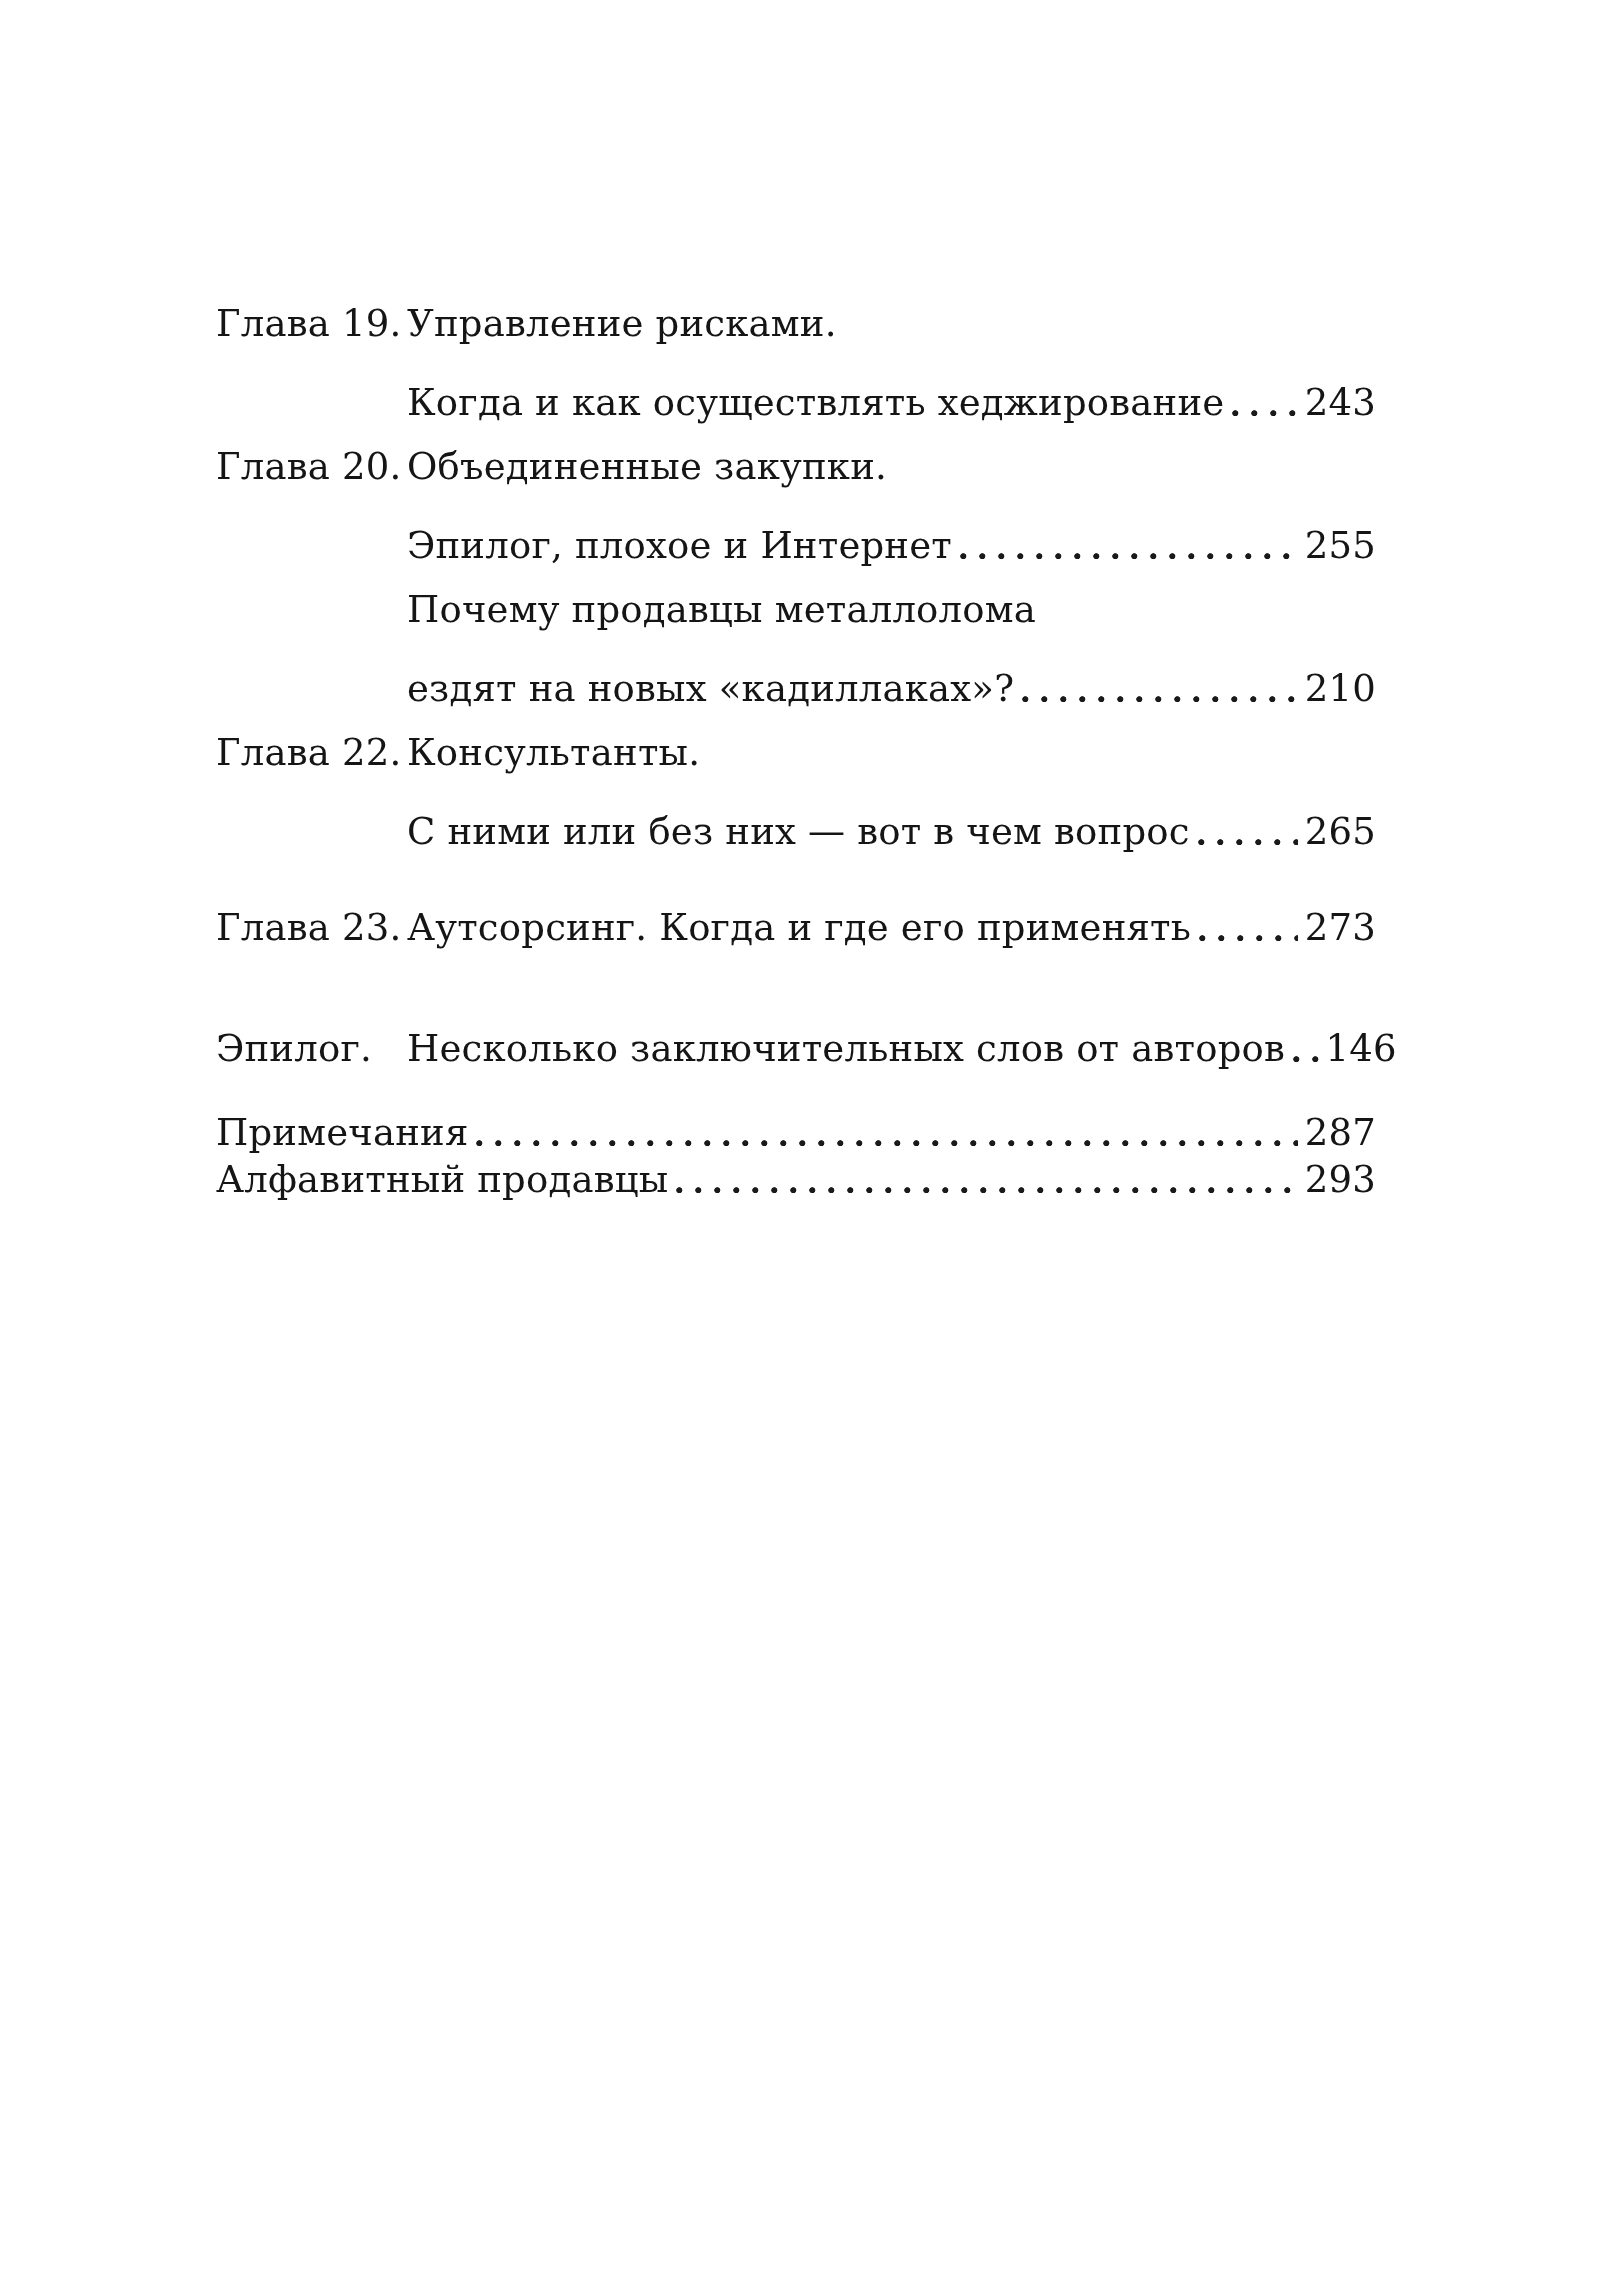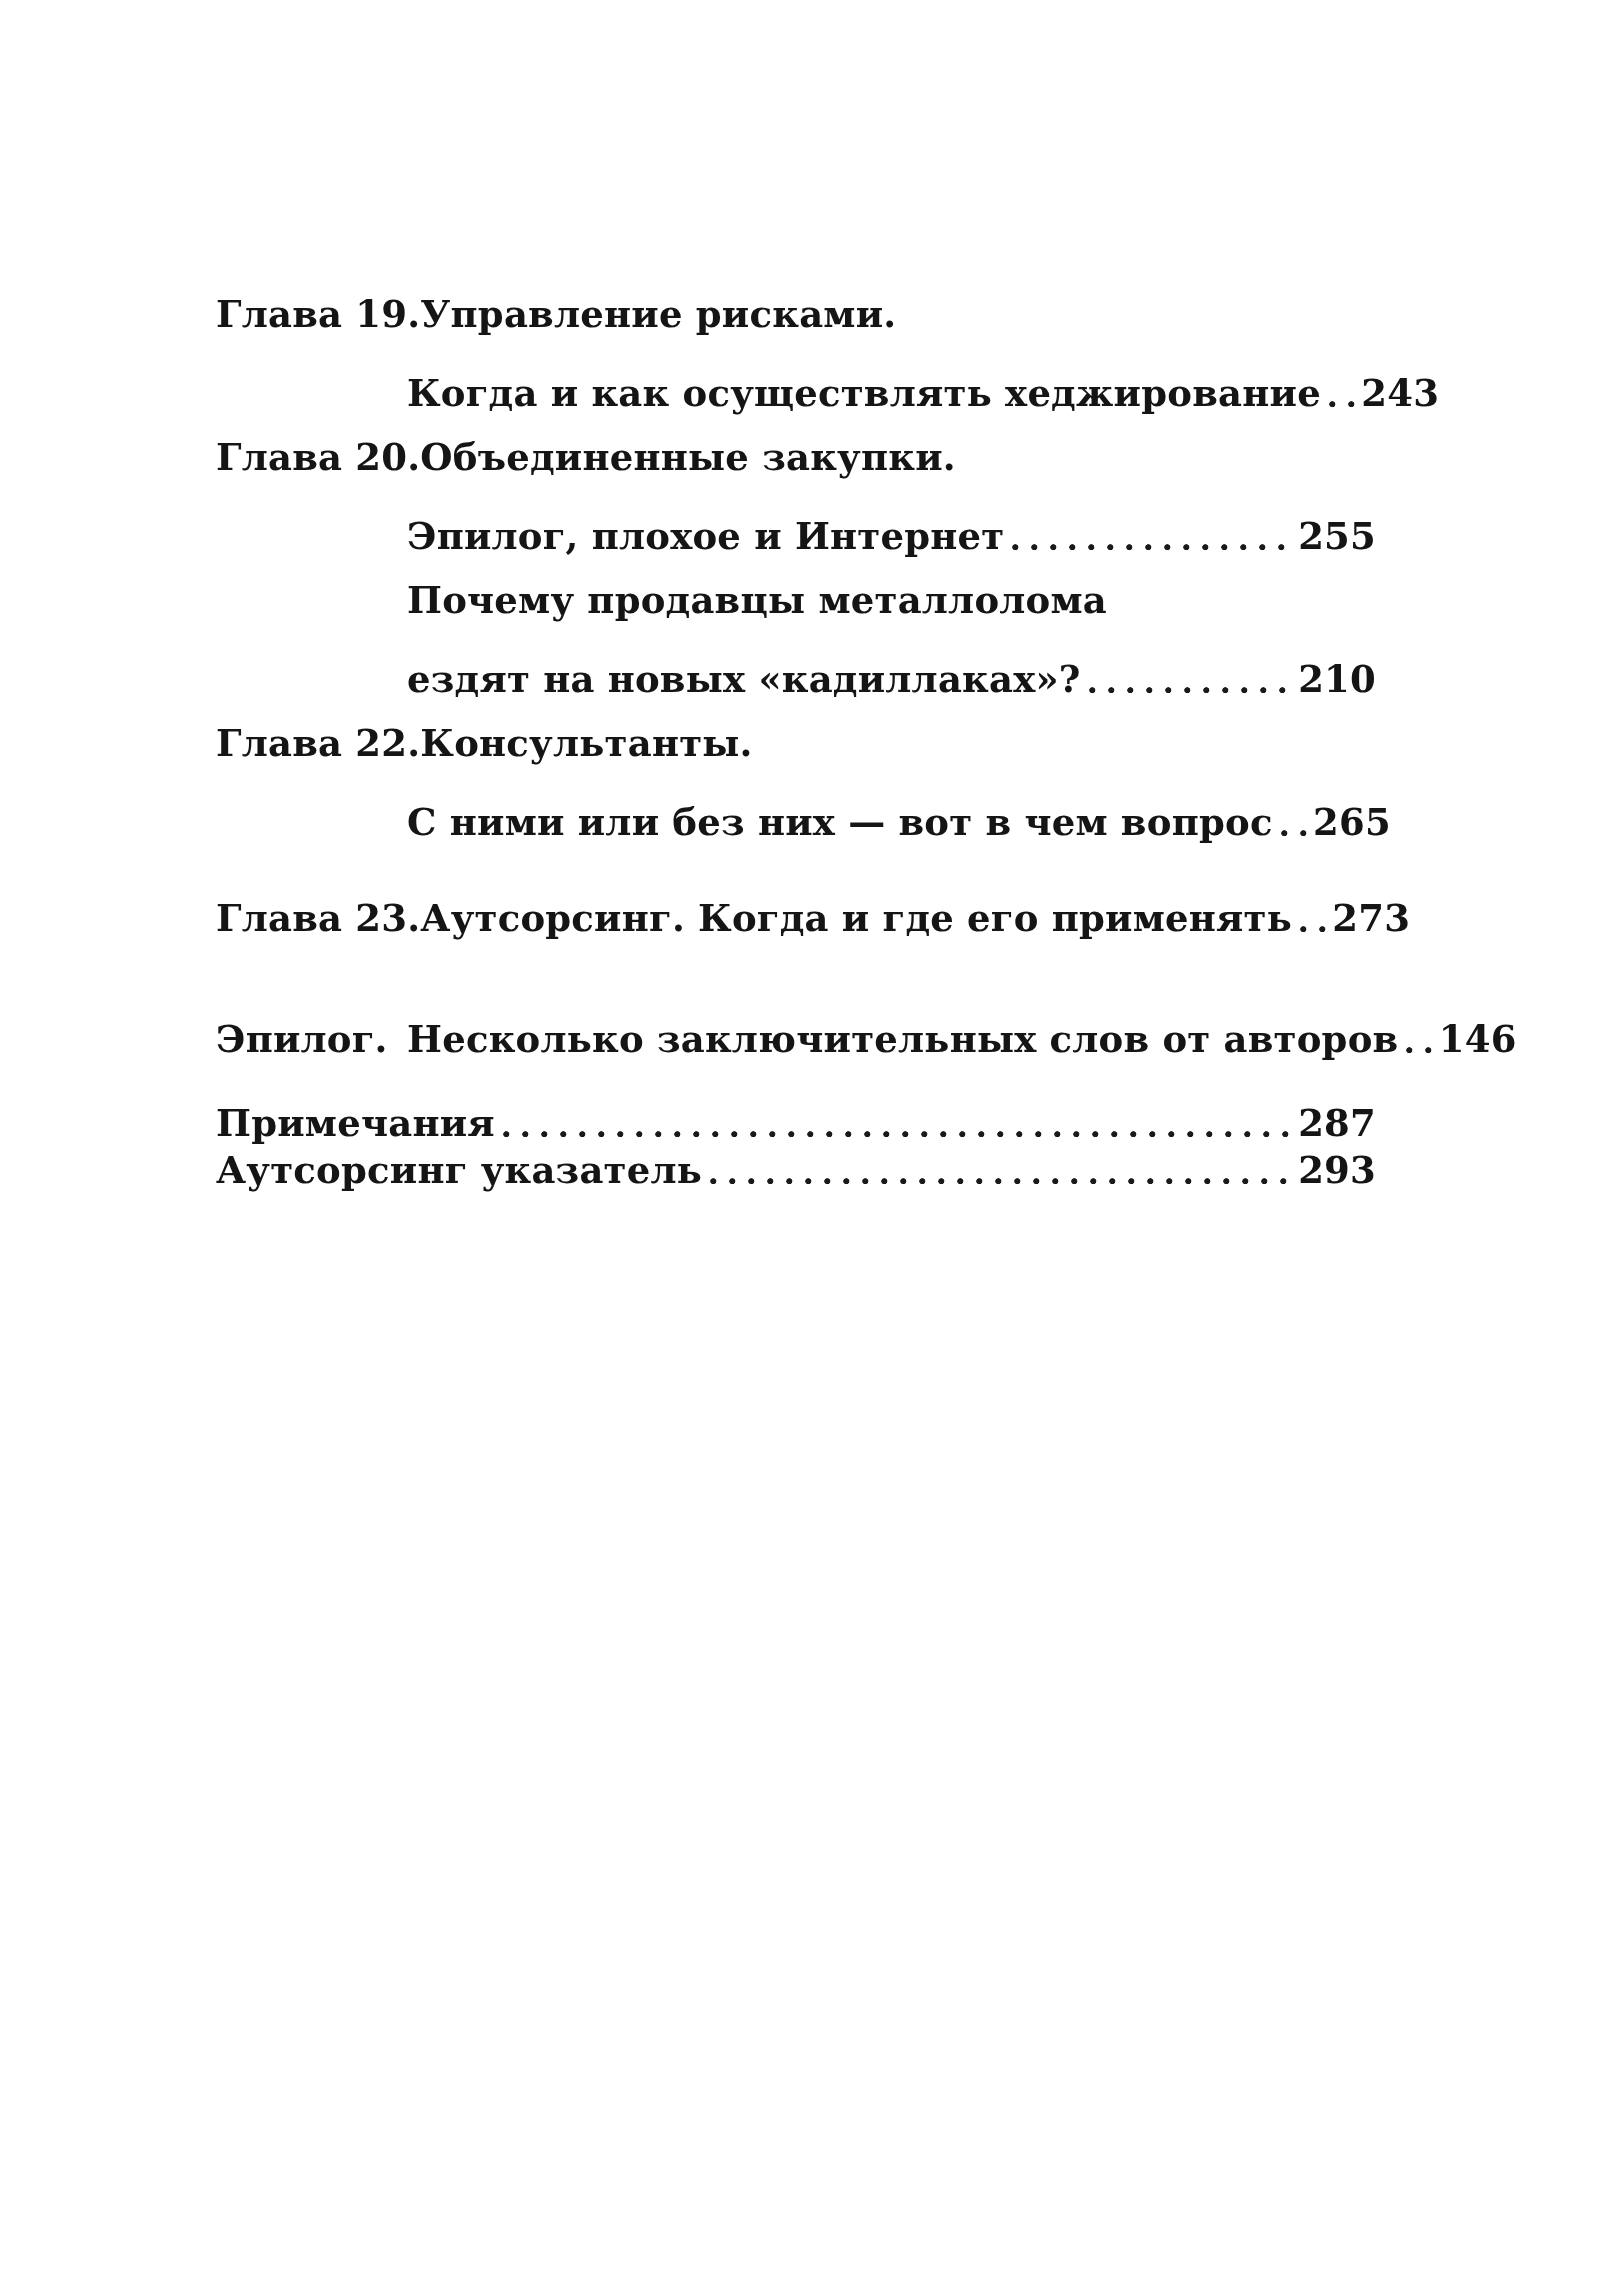--- a/index.html
+++ b/index.html
@@ -16,25 +16,25 @@
     overflow: hidden;
   }
   .page {
     position: absolute;
     inset: 0;
     background: #ffffff;
   }
   .toc {
     position: absolute;
     left: 216px;
-    top: 291px;
+    top: 300px;
     width: 1160px;
     font-size: 37px;
     line-height: 47px;
-    font-weight: 700;
+    font-weight: 400;
     letter-spacing: 0.2px;
   }
   .entry {
     margin-bottom: 17px;
   }
   .entry.gap-lg {
     margin-top: 42px;
   }
   .backmatter {
     margin-top: 37px;
@@ -170,21 +170,21 @@
       </div>
     </div>
 
     <div class="backmatter">
       <div class="bm-row">
         <span class="text">Примечания</span>
         <span class="leader"></span>
         <span class="page-num">287</span>
       </div>
       <div class="bm-row">
-        <span class="text">Аутсорсинг указатель</span>
+        <span class="text">Алфавитный продавцы</span>
         <span class="leader"></span>
         <span class="page-num">293</span>
       </div>
     </div>
 
   </div>
 </div>
 
 
 </body></html>

